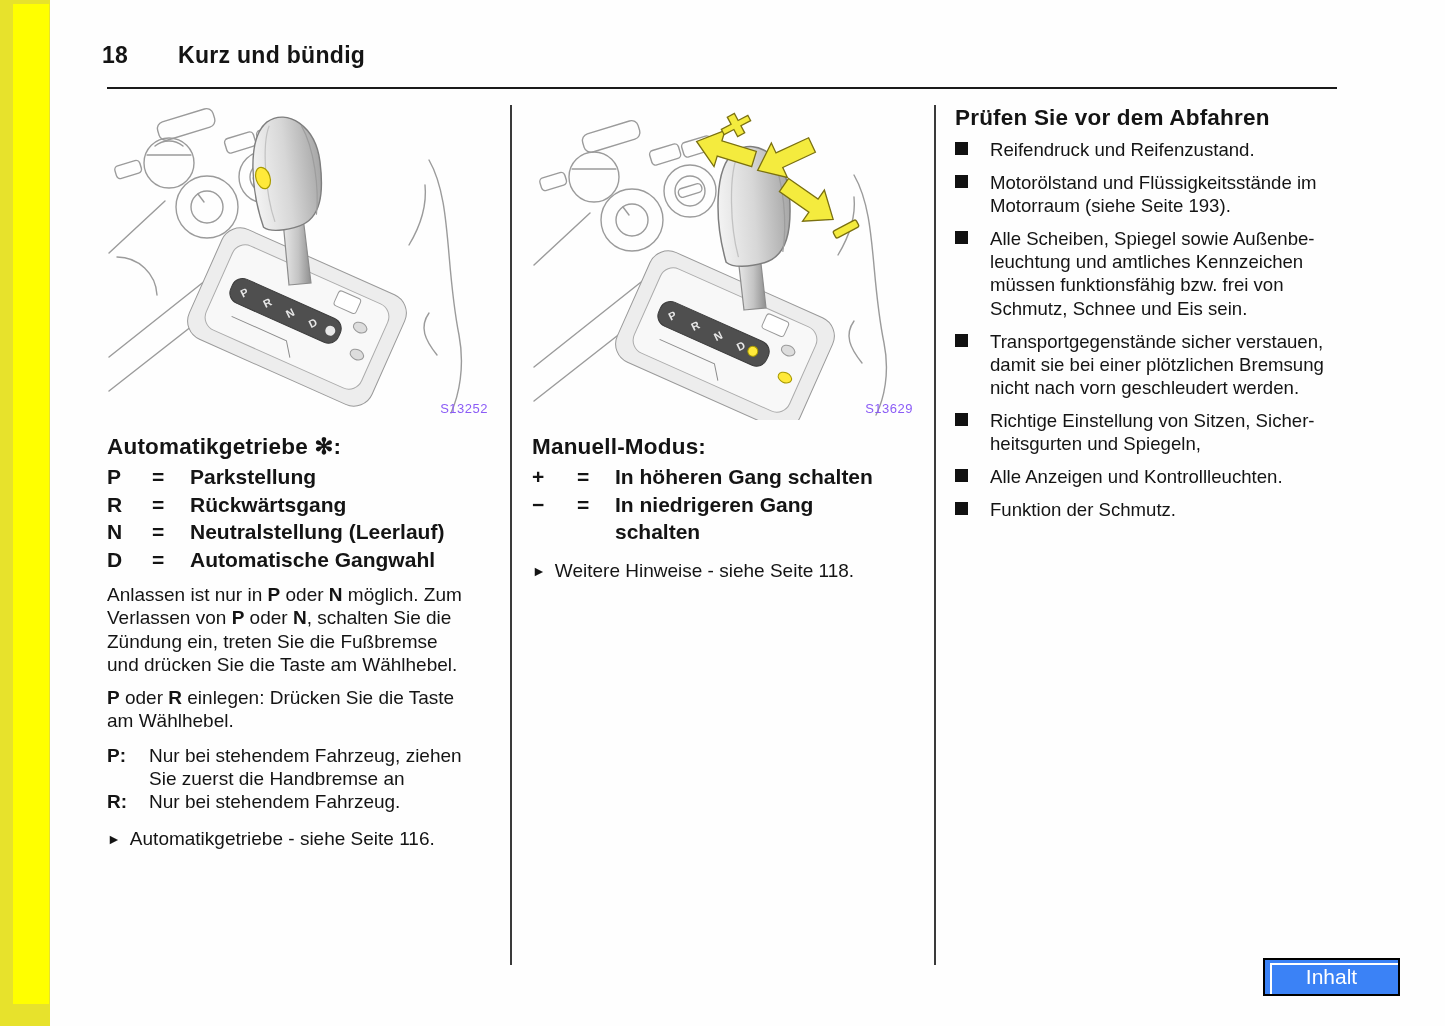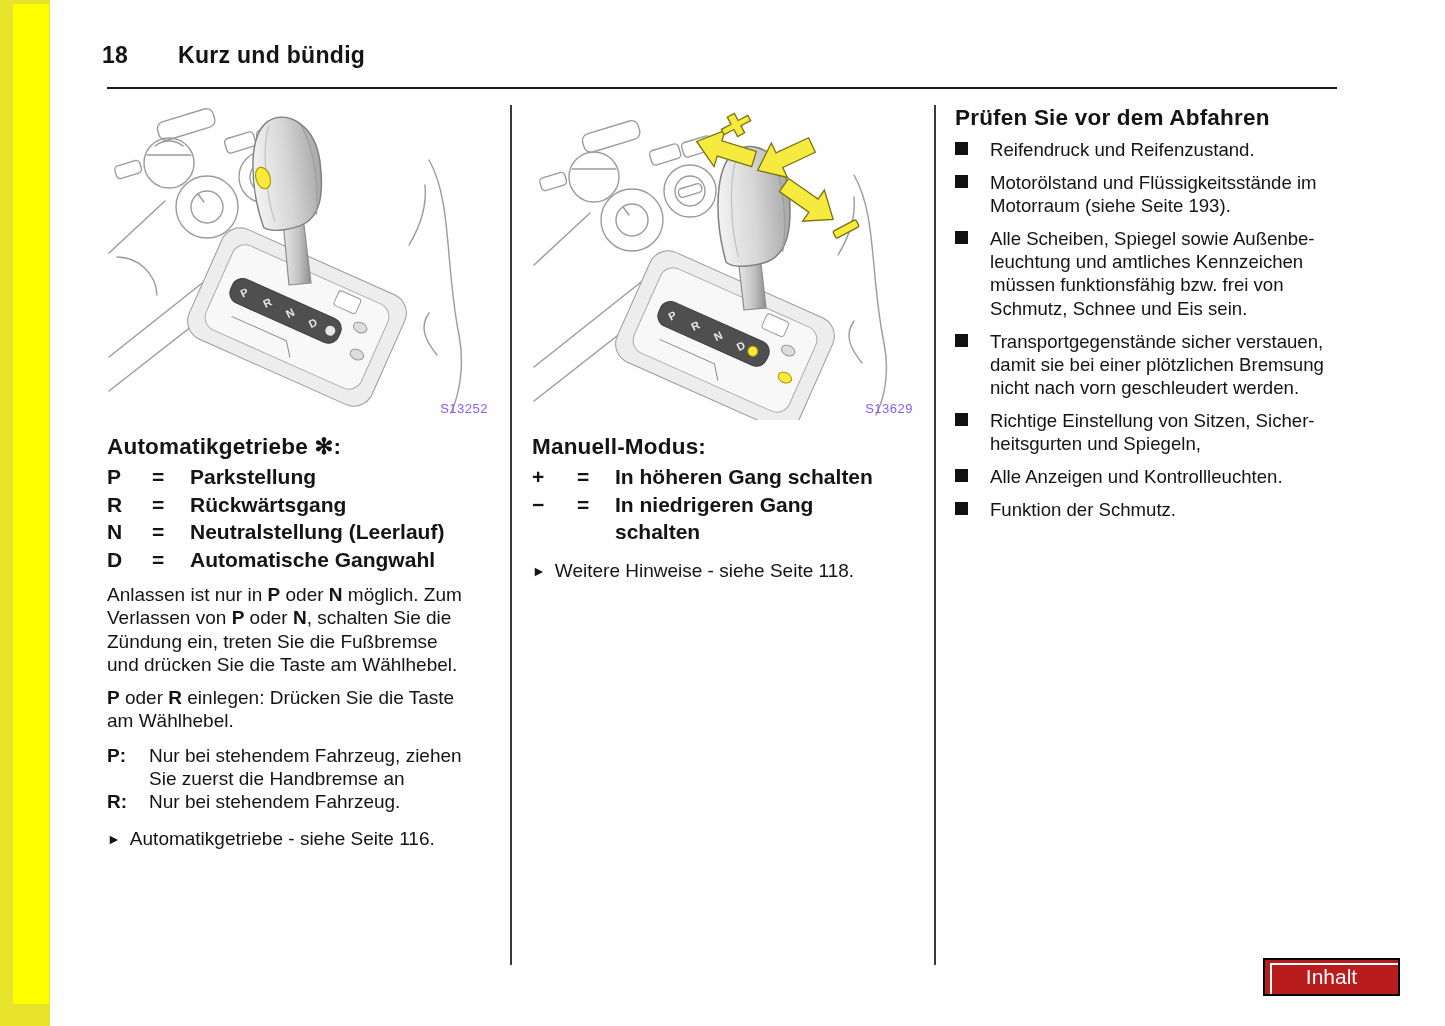--- a/index.html
+++ b/index.html
@@ -55,21 +55,21 @@
   .ref-line .marker { font-size:14px; margin-right:9px; position:relative; top:-1px; }
 
   
   .check-list { margin-top:7px; }
   .check-item { position:relative; padding-left:35px; margin-bottom:10px; font-size:18.6px; line-height:23.1px; white-space:pre-wrap; }
   .check-item .sq { position:absolute; left:0; top:4px; width:13px; height:13px; background:#111; }
 
   
   .inhalt-btn {
     position:absolute; left:1263px; top:958px; width:137px; height:38px;
-    background:#b91c1c; border:2px solid #000; color:#fff;
+    background:#3b82f6; border:2px solid #000; color:#fff;
     font-family:"Liberation Sans", sans-serif; font-size:21px;
     display:flex; align-items:center; justify-content:center;
     cursor:pointer;
   }
   .inhalt-btn::before {
     content:""; position:absolute; left:5px; top:3px; right:0; bottom:0;
     border-top:2px solid #fff; border-left:2px solid #fff; pointer-events:none;
   }
 </style>
 </head>

